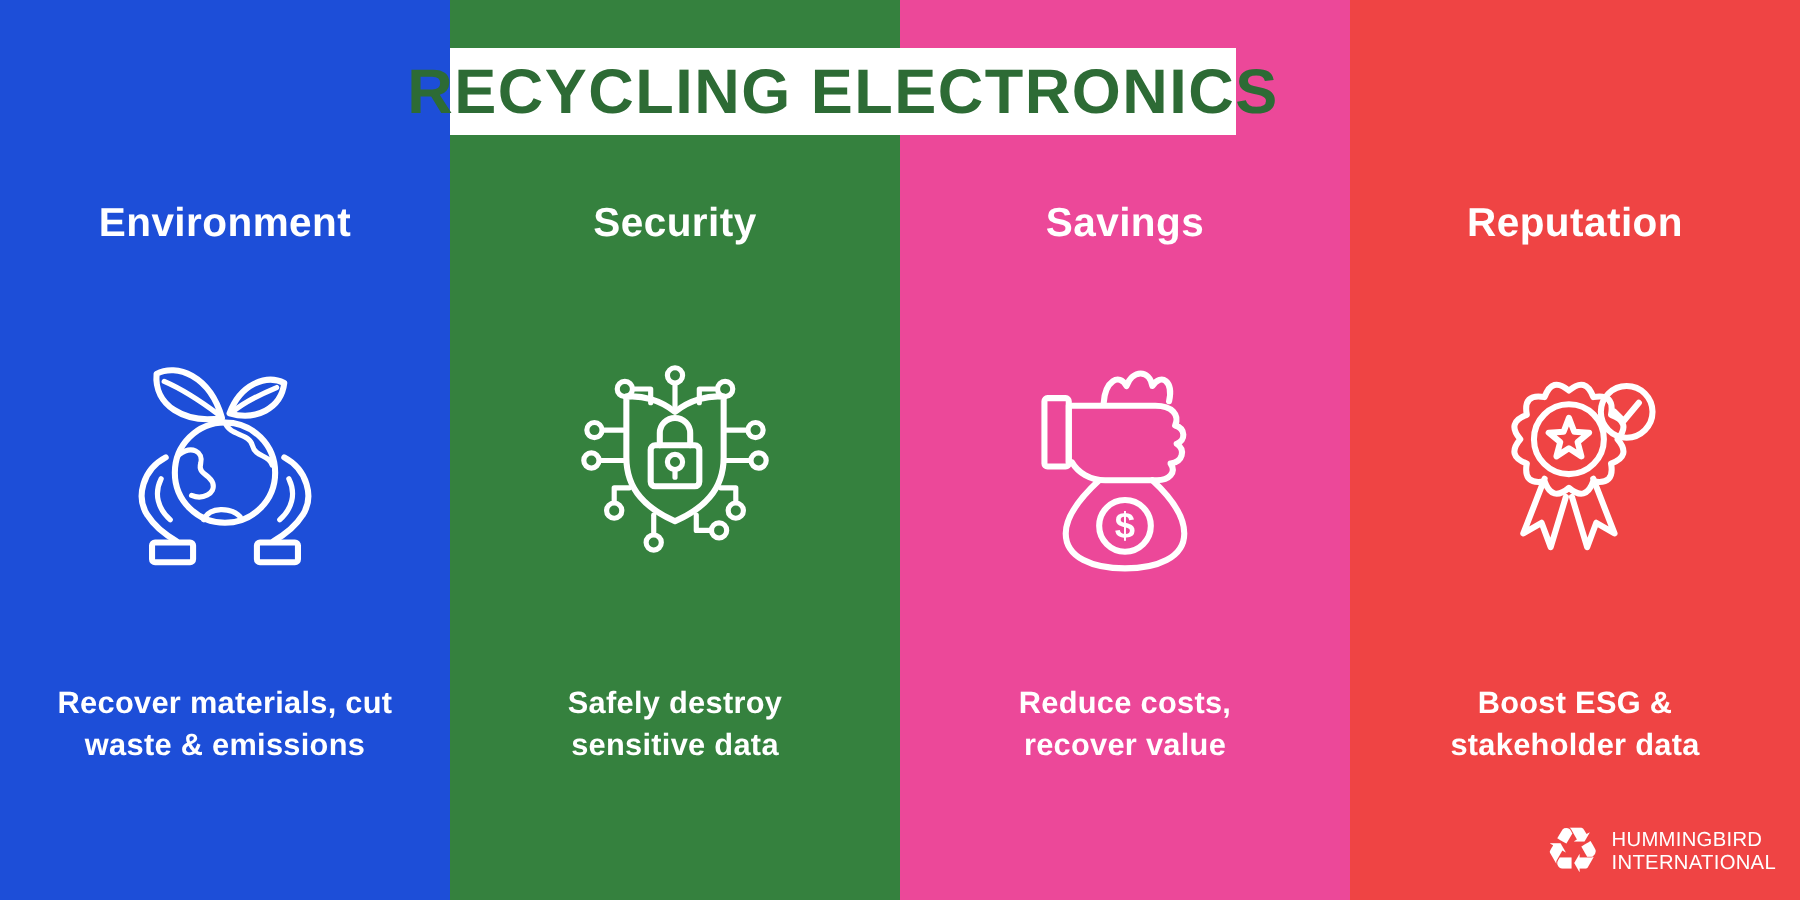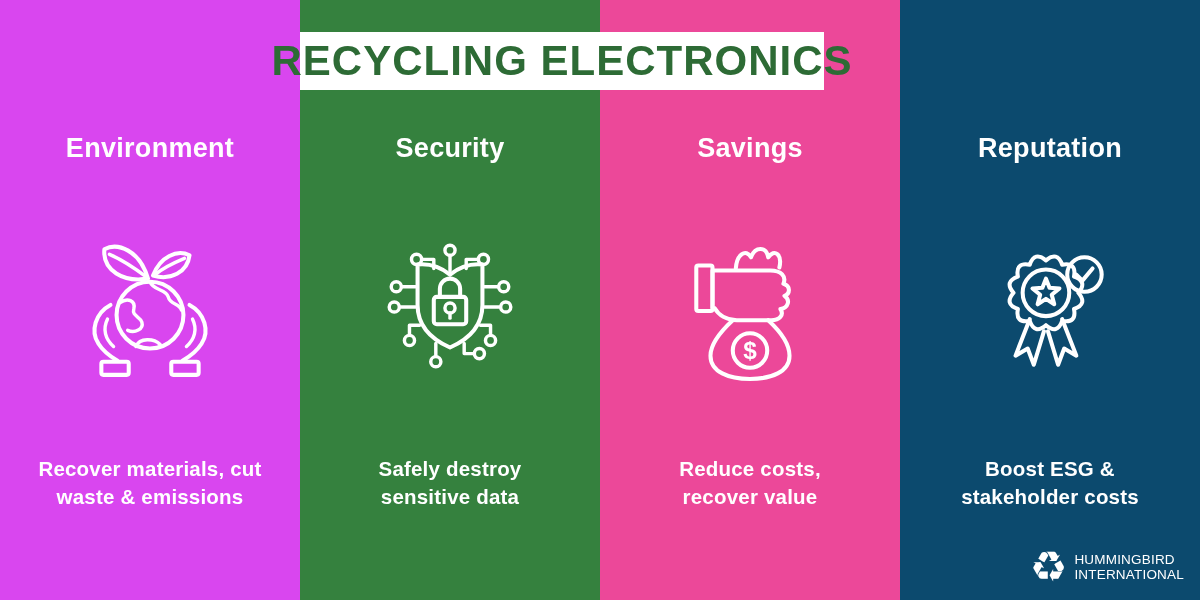--- a/index.html
+++ b/index.html
@@ -54,21 +54,21 @@
 </style>
 </head>
 <body>
 
 <div class="canvas">
 
   <div class="title-banner">
     <h1>RECYCLING ELECTRONICS</h1>
   </div>
 
-  <div class="col" style="background-color: #d946ef;">
+  <div class="col" style="background-color: #1d4ed8;">
     <div class="col-header">Environment</div>
     <div class="icon-wrap">
       <svg viewBox="0 0 140 150" xmlns="http://www.w3.org/2000/svg">
 
         <path class="ic" d="M68,46 C60,18 38,10 25,17 C23,38 44,50 68,46 Z"></path>
         <path class="ic-thin" d="M30,22 C44,28 58,38 66,44"></path>
         <path class="ic" d="M73,43 C80,24 97,17 109,23 C107,40 90,48 73,43 Z"></path>
         <path class="ic-thin" d="M104,26 C92,31 81,37 75,42"></path>
 
         <circle class="ic" cx="70" cy="82" r="33"></circle>
@@ -148,40 +148,40 @@
         <circle class="ic" cx="70" cy="117" r="17"></circle>
         <text x="70" y="125" text-anchor="middle" fill="#ffffff" font-size="24" font-weight="bold" font-family="Liberation Sans, sans-serif">$</text>
       </svg>
     </div>
     <div class="col-desc">
       <span>Reduce costs,</span>
       <span>recover value</span>
     </div>
   </div>
 
-  <div class="col" style="background-color: #0c4a6e;">
+  <div class="col" style="background-color: #ef4444;">
     <div class="col-header">Reputation</div>
     <div class="icon-wrap">
       <svg viewBox="0 0 140 150" xmlns="http://www.w3.org/2000/svg">
 
         <path class="ic" d="M50,86 L36,122 L48,115 L54,131 L64,98"></path>
         <path class="ic" d="M82,86 L96,122 L84,115 L78,131 L68,98"></path>
 
         <path class="ic" d="M98,60 Q107.5,71.1 93.7,76 Q96.4,90.4 82,87.7 Q77.1,101.5 66,92 Q54.9,101.5 50,87.7 Q35.6,90.4 38.3,76 Q24.5,71.1 34,60 Q24.5,48.9 38.3,44 Q35.6,29.6 50,32.3 Q54.9,18.5 66,28 Q77.1,18.5 82,32.3 Q96.4,29.6 93.7,44 Q107.5,48.9 98,60 Z"></path>
         <circle class="ic" cx="66" cy="60" r="23"></circle>
 
         <path class="ic" d="M66,46 L69.5,55.1 L79.3,55.7 L71.7,61.9 L74.2,71.3 L66,66 L57.8,71.3 L60.3,61.9 L52.7,55.7 L62.5,55.1 Z"></path>
 
         <circle class="ic" cx="104" cy="42" r="17" fill="#7cb249"></circle>
         <path class="ic" d="M96,42 L102,48 L112,36"></path>
       </svg>
     </div>
     <div class="col-desc">
       <span>Boost ESG &amp;</span>
-      <span>stakeholder costs</span>
+      <span>stakeholder data</span>
     </div>
   </div>
 
   <div class="brand">
     <span class="glyph">♻</span>
     <div class="brand-text">
       <span>HUMMINGBIRD</span>
       <span>INTERNATIONAL</span>
     </div>
   </div>

